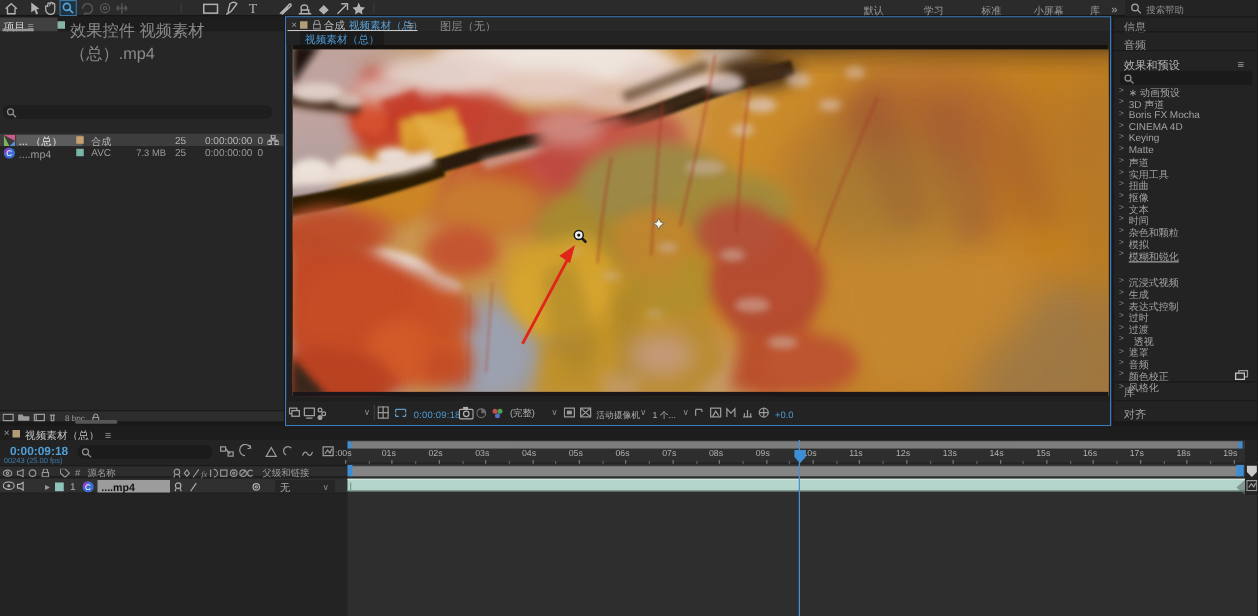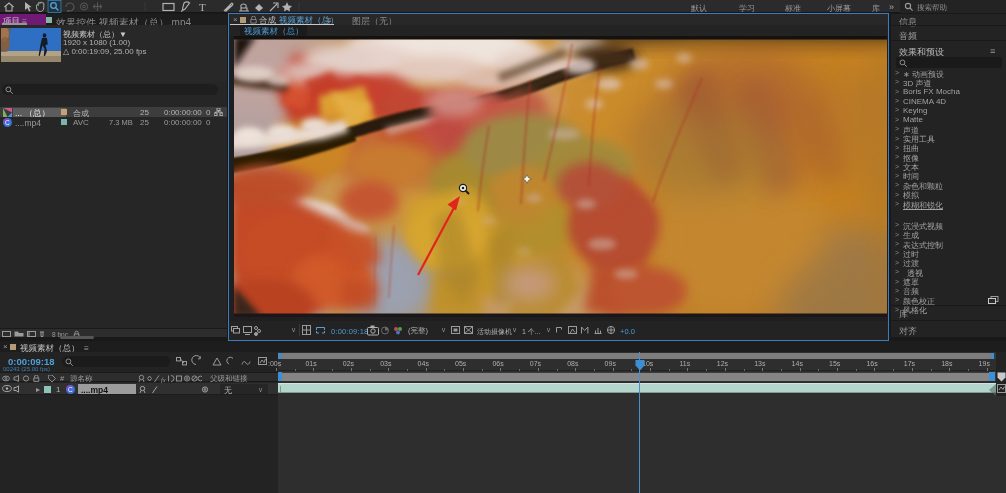--- a/index.html
+++ b/index.html
@@ -64,46 +64,29 @@
         <circle cx="4" cy="4" r="2.6" fill="none" stroke="#9a9a9a" stroke-width="1.1"></circle>
         <line x1="6" y1="6" x2="8.6" y2="8.6" stroke="#9a9a9a" stroke-width="1.1"></line>
       </svg>
       <div class="abs" style="left:17px;top:3px;color:#8e8e8e;font-size:7.5px;">搜索帮助</div>
     </div>
   </div>
 
   <div class="abs" id="leftpanel" style="left:0;top:14px;width:227px;height:323px;background:#262626;">
 
     <div class="abs" style="left:0;top:0;width:227px;height:11px;background:#1d1d1d;">
-      <div class="abs" style="left:0;top:0;width:46px;height:11px;background:#701a75;">
+      <div class="abs" style="left:0;top:0;width:46px;height:11px;background:#404040;">
         <div class="abs" style="left:3px;top:1.5px;font-size:8.5px;color:#cfcfcf;">项目</div>
         <div class="abs" style="left:2px;top:9px;width:25px;height:1.8px;background:#969696;"></div>
         <div class="abs" style="left:22px;top:1.5px;font-size:8.5px;color:#9a9a9a;">≡</div>
       </div>
       <div class="abs" style="left:46px;top:3px;width:6px;height:6px;background:#88b4a4;"></div>
-      <div class="abs" style="left:56px;top:1.5px;font-size:10px;color:#8a8a8a;">效果控件 视频素材（总）.mp4</div>
-    </div>
-
-    <div class="abs" style="left:0;top:11px;width:227px;height:57px;background:#282828;">
-      <svg class="abs" style="left:1px;top:3px;" width="60" height="34" viewBox="0 0 60 34">
-        <rect width="60" height="34" fill="#2e6fc4"></rect>
-        <rect x="0" y="23" width="60" height="6" fill="#b3a184"></rect>
-        <rect x="0" y="28" width="60" height="6" fill="#96876a"></rect>
-        <path d="M0,0 L10,0 C8,8 9,16 6,24 L0,24 Z" fill="#7c5a40" opacity="0.75"></path>
-        <ellipse cx="2" cy="6" rx="6" ry="8" fill="#b07848" opacity="0.8"></ellipse>
-        <ellipse cx="4" cy="16" rx="5" ry="7" fill="#8a5f3c" opacity="0.8"></ellipse>
-        <g fill="#141c28">
-          <ellipse cx="43.5" cy="7.5" rx="1.8" ry="2.2"></ellipse>
-          <path d="M41,10 L46,10 L46.8,16.5 L44.5,17 L46,23 L44,28 L42.8,28 L43.5,20.5 L41.5,17.5 L40,23 L38.8,28 L37.6,27.6 L39.5,16.5 Z"></path>
-        </g>
-      </svg>
-      <div class="abs" style="left:63px;top:4px;font-size:8px;color:#c9c9c9;">视频素材（总）▼</div>
-      <div class="abs" style="left:63px;top:13px;font-size:8px;color:#b2b2b2;">1920 x 1080 (1.00)</div>
-      <div class="abs" style="left:63px;top:22px;font-size:8px;color:#b2b2b2;">△ 0:00:19:09, 25.00 fps</div>
-    </div>
+      <div class="abs" style="left:56px;top:1.5px;font-size:13px;color:#8a8a8a;">效果控件 视频素材（总）.mp4</div>
+    </div>
+
 
     <div class="abs" style="left:0;top:68px;width:227px;height:14px;background:#262626;">
       <div class="abs" style="left:2px;top:2px;width:216px;height:11px;background:#1e1e1e;border-radius:6px;">
         <svg class="abs" style="left:3px;top:2px;" width="9" height="9" viewBox="0 0 9 9">
           <circle cx="3.4" cy="3.4" r="2.4" fill="none" stroke="#8f8f8f" stroke-width="1"></circle>
           <line x1="5.2" y1="5.2" x2="7.8" y2="7.8" stroke="#8f8f8f" stroke-width="1"></line>
         </svg>
       </div>
     </div>
 

